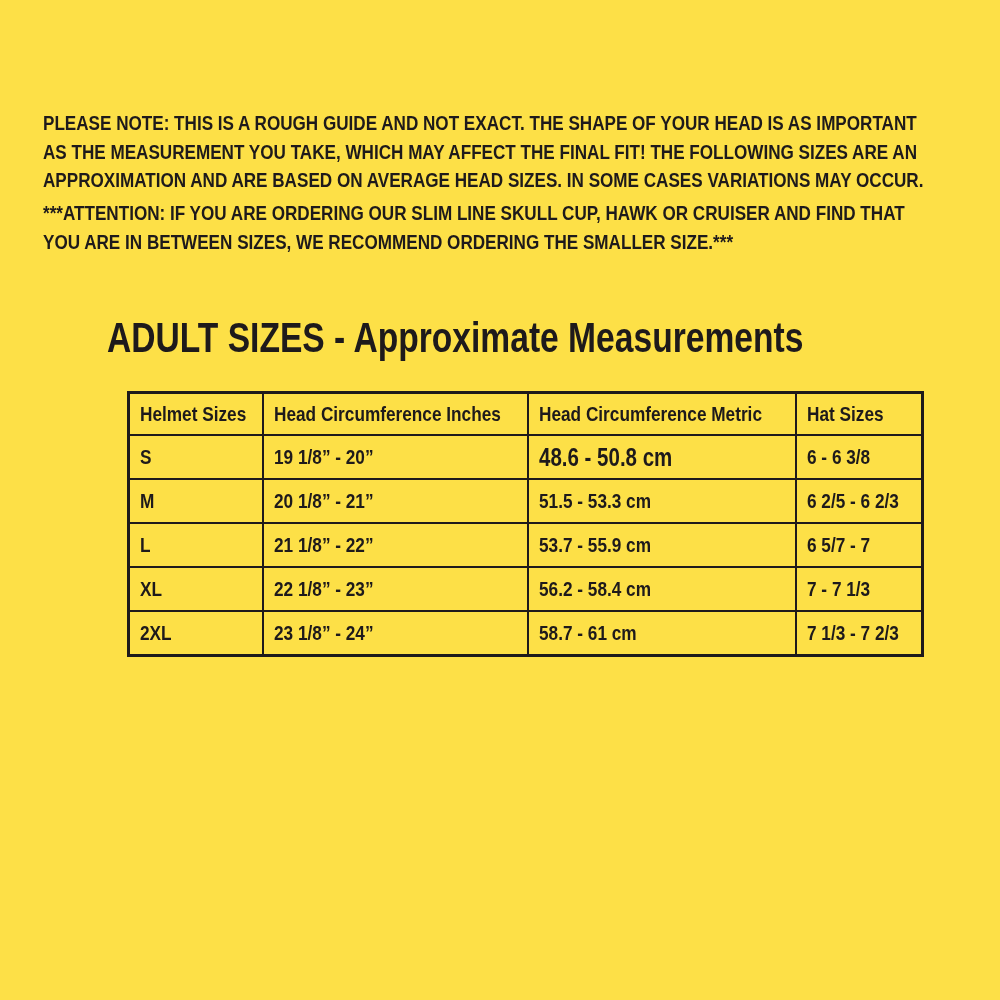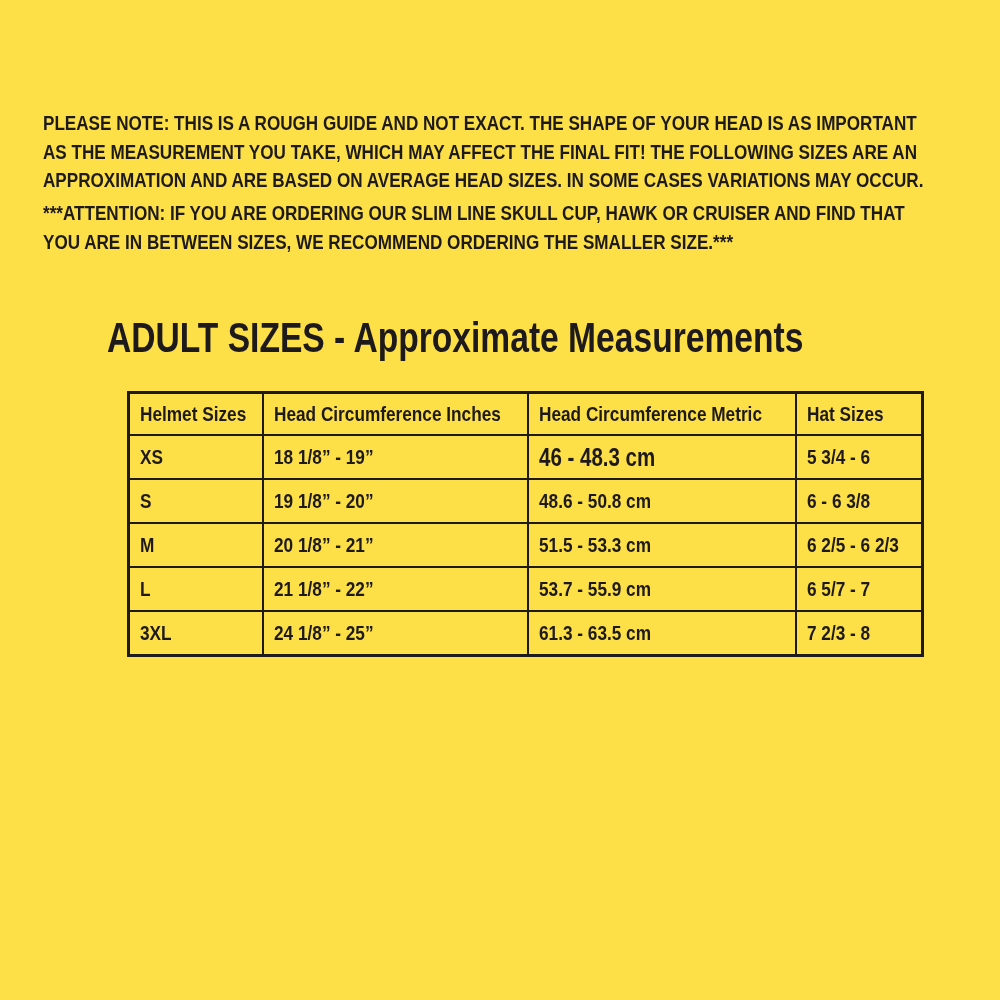--- a/index.html
+++ b/index.html
@@ -102,45 +102,45 @@
     <thead>
       <tr>
         <th><span class="c">Helmet Sizes</span></th>
         <th><span class="c">Head Circumference Inches</span></th>
         <th><span class="c">Head Circumference Metric</span></th>
         <th><span class="c">Hat Sizes</span></th>
       </tr>
     </thead>
     <tbody>
       <tr>
-        <td><span class="c">XS</span></td>
-        <td><span class="c">18 1/8” - 19”</span></td>
-        <td><span class="c">46 - 48.3 cm</span></td>
-        <td><span class="c">5 3/4 - 6</span></td>
-      </tr>
-      <tr>
         <td><span class="c">S</span></td>
         <td><span class="c">19 1/8” - 20”</span></td>
         <td><span class="c">48.6 - 50.8 cm</span></td>
         <td><span class="c">6 - 6 3/8</span></td>
       </tr>
       <tr>
         <td><span class="c">M</span></td>
         <td><span class="c">20 1/8” - 21”</span></td>
         <td><span class="c">51.5 - 53.3 cm</span></td>
         <td><span class="c">6 2/5 - 6 2/3</span></td>
       </tr>
       <tr>
         <td><span class="c">L</span></td>
         <td><span class="c">21 1/8” - 22”</span></td>
         <td><span class="c">53.7 - 55.9 cm</span></td>
         <td><span class="c">6 5/7 - 7</span></td>
       </tr>
       <tr>
-        <td><span class="c">3XL</span></td>
-        <td><span class="c">24 1/8” - 25”</span></td>
-        <td><span class="c">61.3 - 63.5 cm</span></td>
-        <td><span class="c">7 2/3 - 8</span></td>
+        <td><span class="c">XL</span></td>
+        <td><span class="c">22 1/8” - 23”</span></td>
+        <td><span class="c">56.2 - 58.4 cm</span></td>
+        <td><span class="c">7 - 7 1/3</span></td>
+      </tr>
+      <tr>
+        <td><span class="c">2XL</span></td>
+        <td><span class="c">23 1/8” - 24”</span></td>
+        <td><span class="c">58.7 - 61 cm</span></td>
+        <td><span class="c">7 1/3 - 7 2/3</span></td>
       </tr>
     </tbody>
   </table>
 
 </div>
 
 </body></html>

